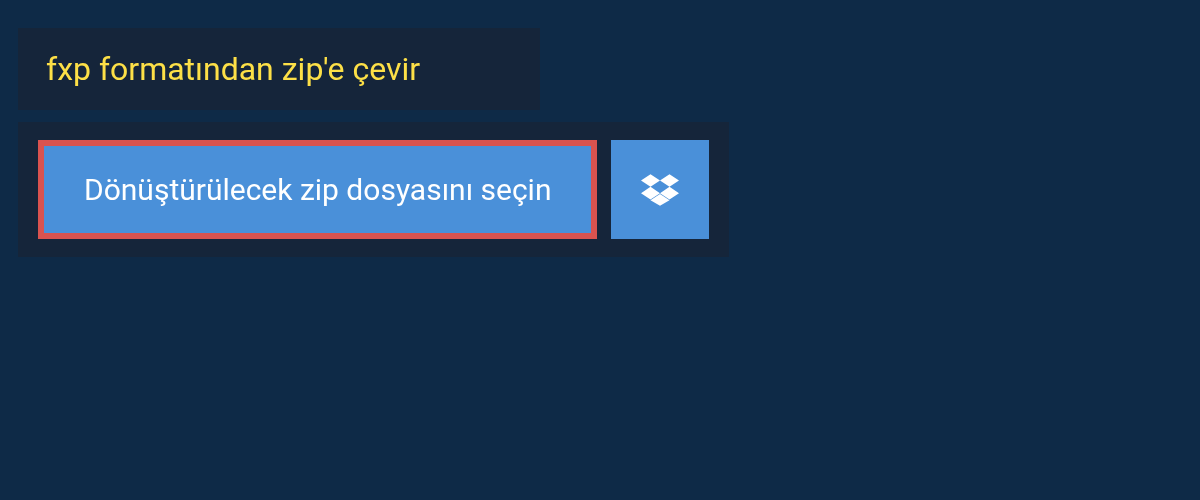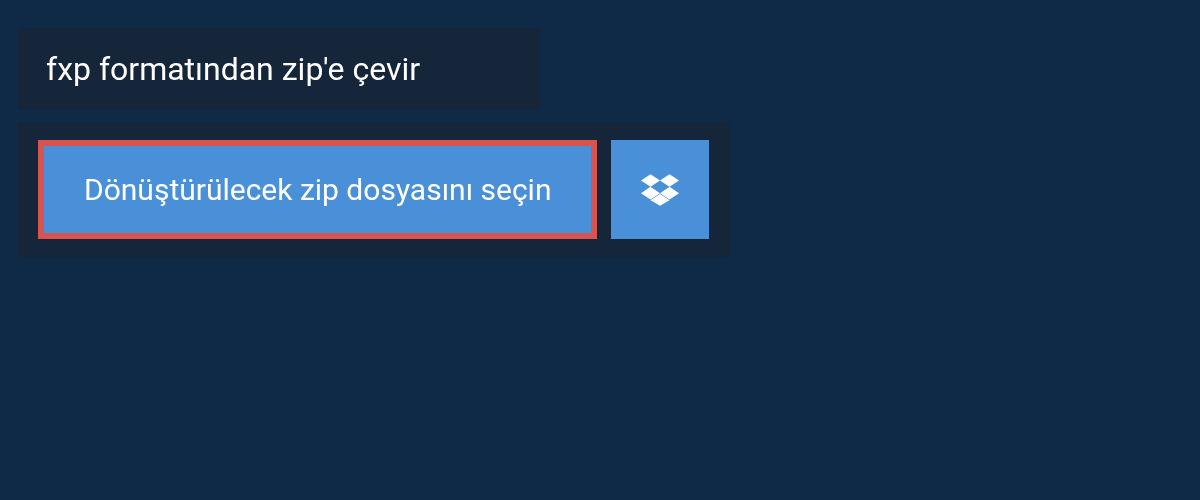--- a/index.html
+++ b/index.html
@@ -9,21 +9,21 @@
     }
     body {
       width: 1200px;
       height: 500px;
       background-color: #0e2a47;
       font-family: -apple-system, BlinkMacSystemFont, "Segoe UI", Roboto, Helvetica, Arial, sans-serif;
       overflow: hidden;
     }
     .title-bar {
       background-color: #15253a;
-      color: #ffffff;
+      color: #fde047;
       font-size: 32px;
       font-weight: 400;
       padding: 22px 28px;
       display: inline-block;
       margin-top: 28px;
       margin-left: 18px;
       width: 522px;
     }
     .upload-panel {
       background-color: #15253a;

